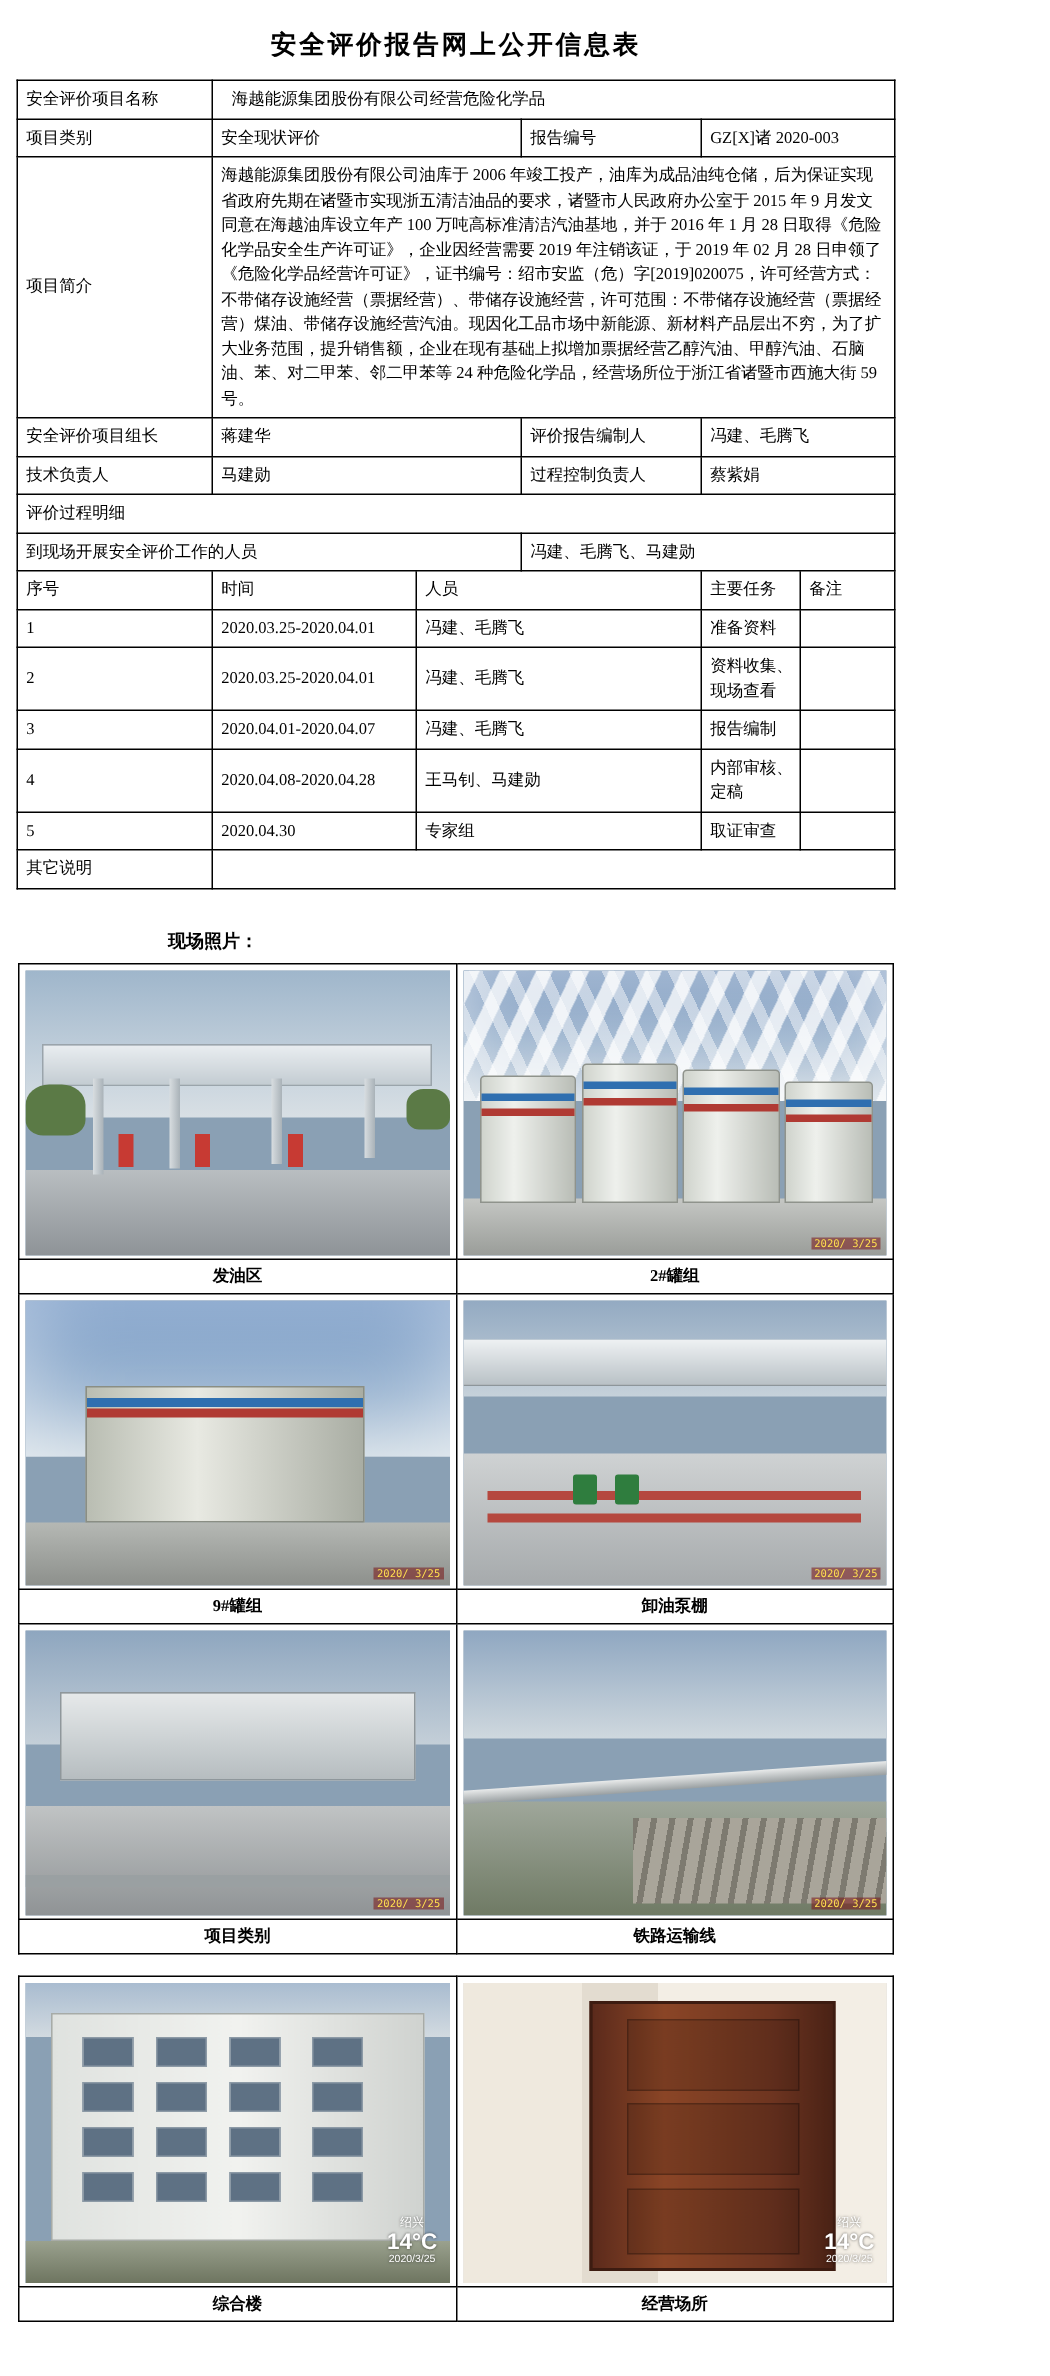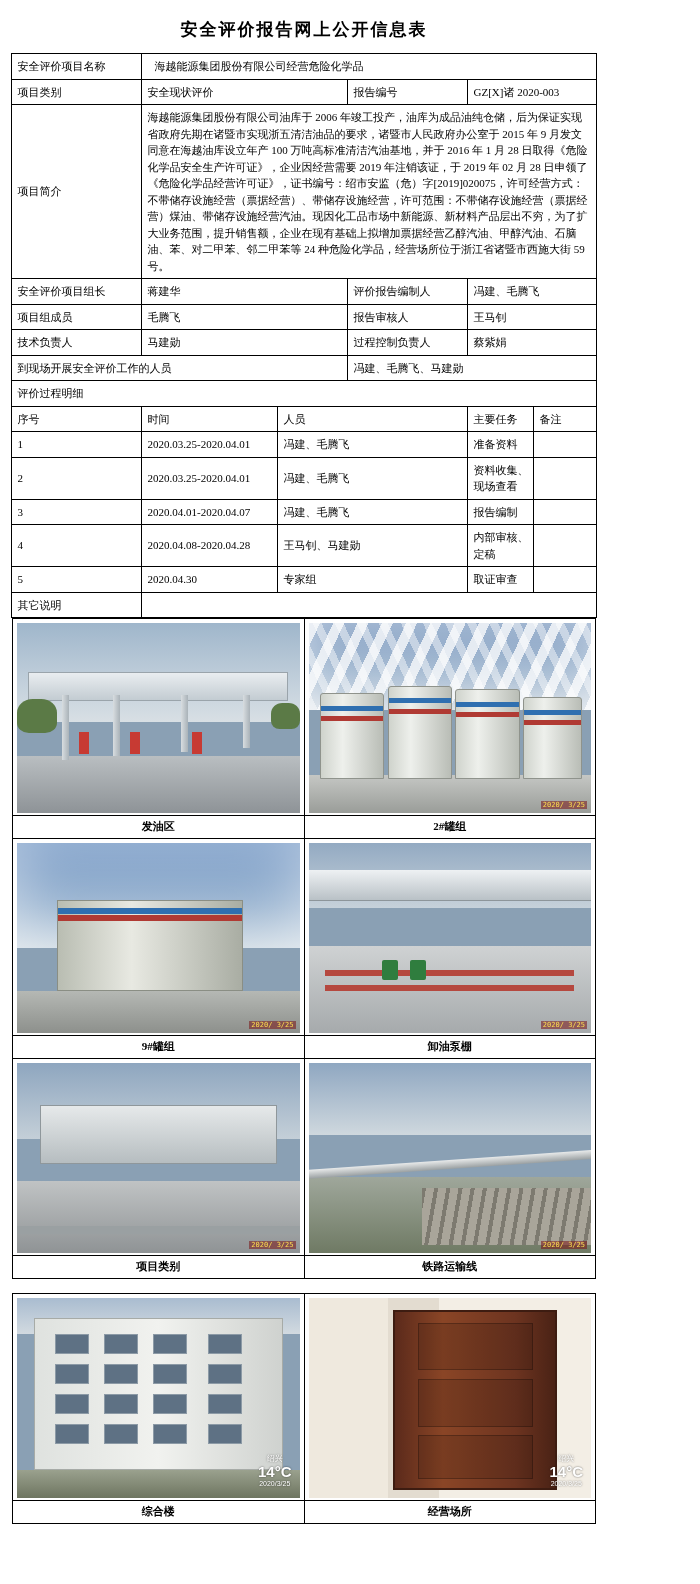--- a/index.html
+++ b/index.html
@@ -211,41 +211,35 @@
       <td colspan="5" class="intro">海越能源集团股份有限公司油库于 2006 年竣工投产，油库为成品油纯仓储，后为保证实现省政府先期在诸暨市实现浙五清洁油品的要求，诸暨市人民政府办公室于 2015 年 9 月发文同意在海越油库设立年产 100 万吨高标准清洁汽油基地，并于 2016 年 1 月 28 日取得《危险化学品安全生产许可证》，企业因经营需要 2019 年注销该证，于 2019 年 02 月 28 日申领了《危险化学品经营许可证》，证书编号：绍市安监（危）字[2019]020075，许可经营方式：不带储存设施经营（票据经营）、带储存设施经营，许可范围：不带储存设施经营（票据经营）煤油、带储存设施经营汽油。现因化工品市场中新能源、新材料产品层出不穷，为了扩大业务范围，提升销售额，企业在现有基础上拟增加票据经营乙醇汽油、甲醇汽油、石脑油、苯、对二甲苯、邻二甲苯等 24 种危险化学品，经营场所位于浙江省诸暨市西施大街 59 号。</td>
     </tr>
 
     <tr>
       <td class="lbl">安全评价项目组长</td>
       <td colspan="2">蒋建华</td>
       <td>评价报告编制人</td>
       <td colspan="2">冯建、毛腾飞</td>
     </tr>
 
-    <tr>
-      <td class="lbl">项目组成员</td>
-      <td colspan="2">毛腾飞</td>
-      <td>报告审核人</td>
-      <td colspan="2">王马钊</td>
-    </tr>
 
     <tr>
       <td class="lbl">技术负责人</td>
       <td colspan="2">马建勋</td>
       <td>过程控制负责人</td>
       <td colspan="2">蔡紫娟</td>
     </tr>
 
     <tr>
+      <td colspan="6">评价过程明细</td>
+    </tr>
+
+    <tr>
       <td colspan="3">到现场开展安全评价工作的人员</td>
       <td colspan="3">冯建、毛腾飞、马建勋</td>
-    </tr>
-
-    <tr>
-      <td colspan="6">评价过程明细</td>
     </tr>
 
     <tr>
       <td>序号</td>
       <td>时间</td>
       <td colspan="2">人员</td>
       <td>主要任务</td>
       <td>备注</td>
     </tr>
 
@@ -285,20 +279,21 @@
       <td></td>
     </tr>
 
     <tr>
       <td>其它说明</td>
       <td colspan="5"></td>
     </tr>
   </tbody>
     </table>
 
+  <div class="photos-label">现场照片：</div>
 
   <table class="photo-grid">
     <tbody>
         <tr>
       <td>
         <div class="ph p1">
           <div class="sky"></div>
           <div class="ground"></div>
           <div class="canopy"></div>
           <div class="col" style="left:16%;top:38%;height:34%"></div>

